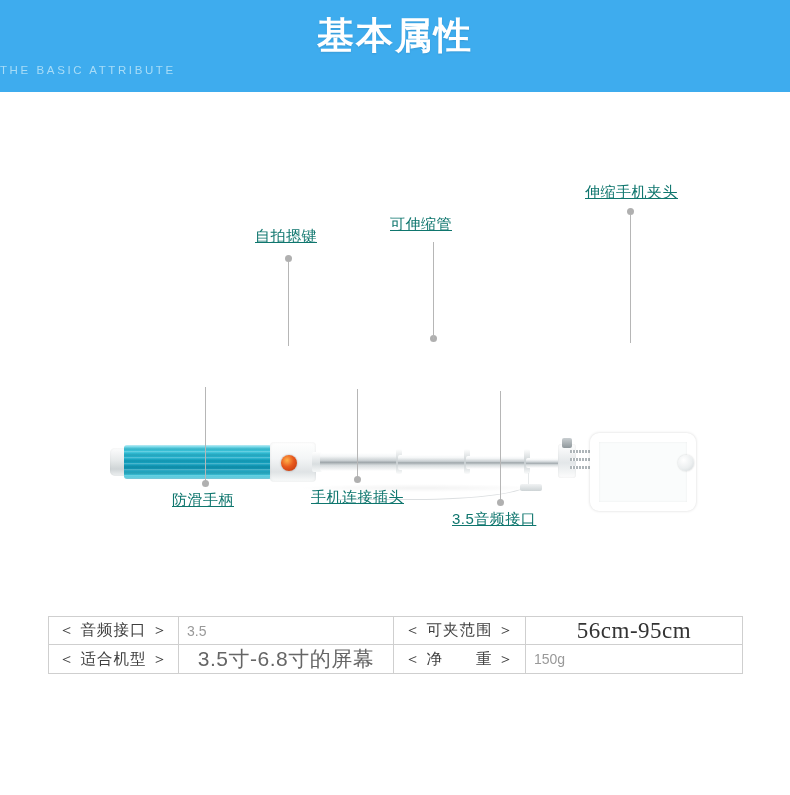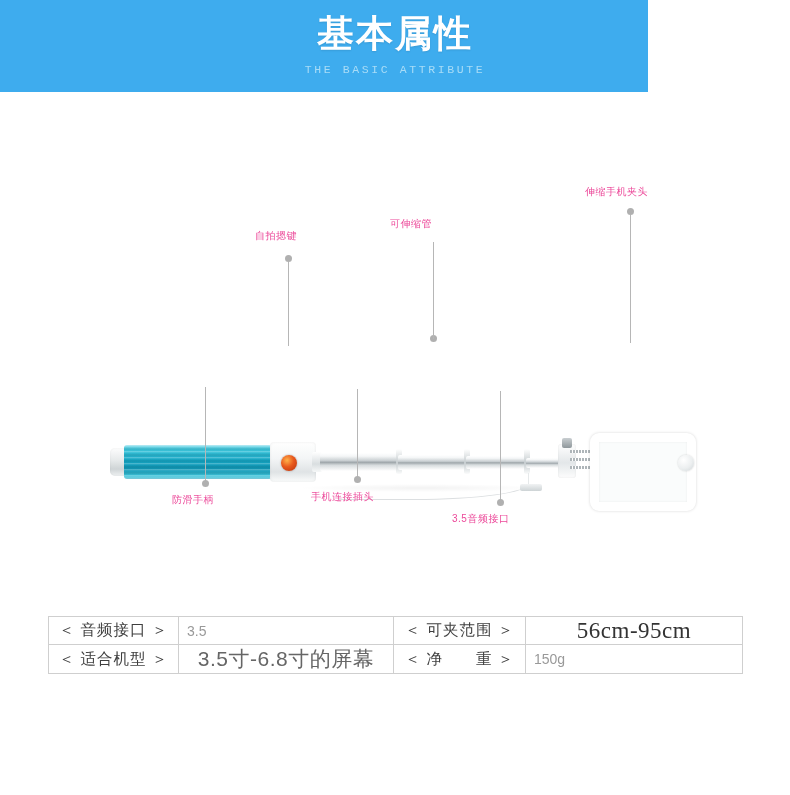--- a/index.html
+++ b/index.html
@@ -13,65 +13,64 @@
     position: relative;
     overflow: hidden;
     font-family: "Liberation Sans", "DejaVu Sans", sans-serif;
     color: #444;
   }
 
   
   .banner {
     position: absolute;
     left: 0; top: 0;
-    width: 648px;
+    width: 790px;
     height: 92px;
     background: #3eacee;
     overflow: hidden;
-    font-family: Liberation Mono, monospace;
   }
   .banner-title {
     position: absolute;
     left: 0; top: 14px;
     width: 790px;
     text-align: center;
     font-size: 37px;
     font-weight: bold;
     color: #ffffff;
     letter-spacing: 2px;
     line-height: 44px;
     text-shadow: 0 1px 2px rgba(0,0,0,0.10);
   }
   .banner-sub {
     position: absolute;
     left: 0; top: 63px;
     width: 790px;
-    text-align: center;
     font-size: 11.5px;
     color: #a8dcf7;
     letter-spacing: 2.6px;
     line-height: 14px;
   }
 
   
   .diagram {
     position: absolute;
     left: 0; top: 92px;
     width: 790px;
     height: 500px;
     background: #ffffff;
   }
 
   .anno-label {
     position: absolute;
-    font-size: 10px;
-    color: #ec4899;
+    font-size: 15px;
+    color: #0f766e;
     white-space: nowrap;
     letter-spacing: 0.5px;
     line-height: 18px;
+    text-decoration: underline;
   }
   .leader {
     position: absolute;
     width: 1px;
     background: #b6b6b6;
   }
   .leader-dot {
     position: absolute;
     width: 7px;
     height: 7px;

